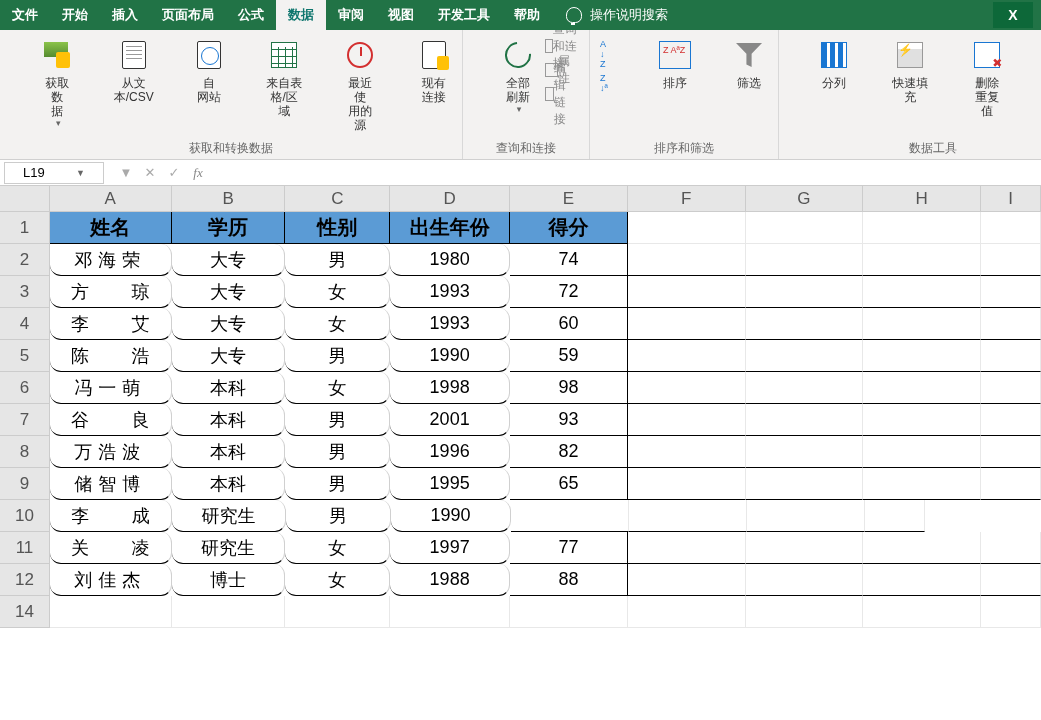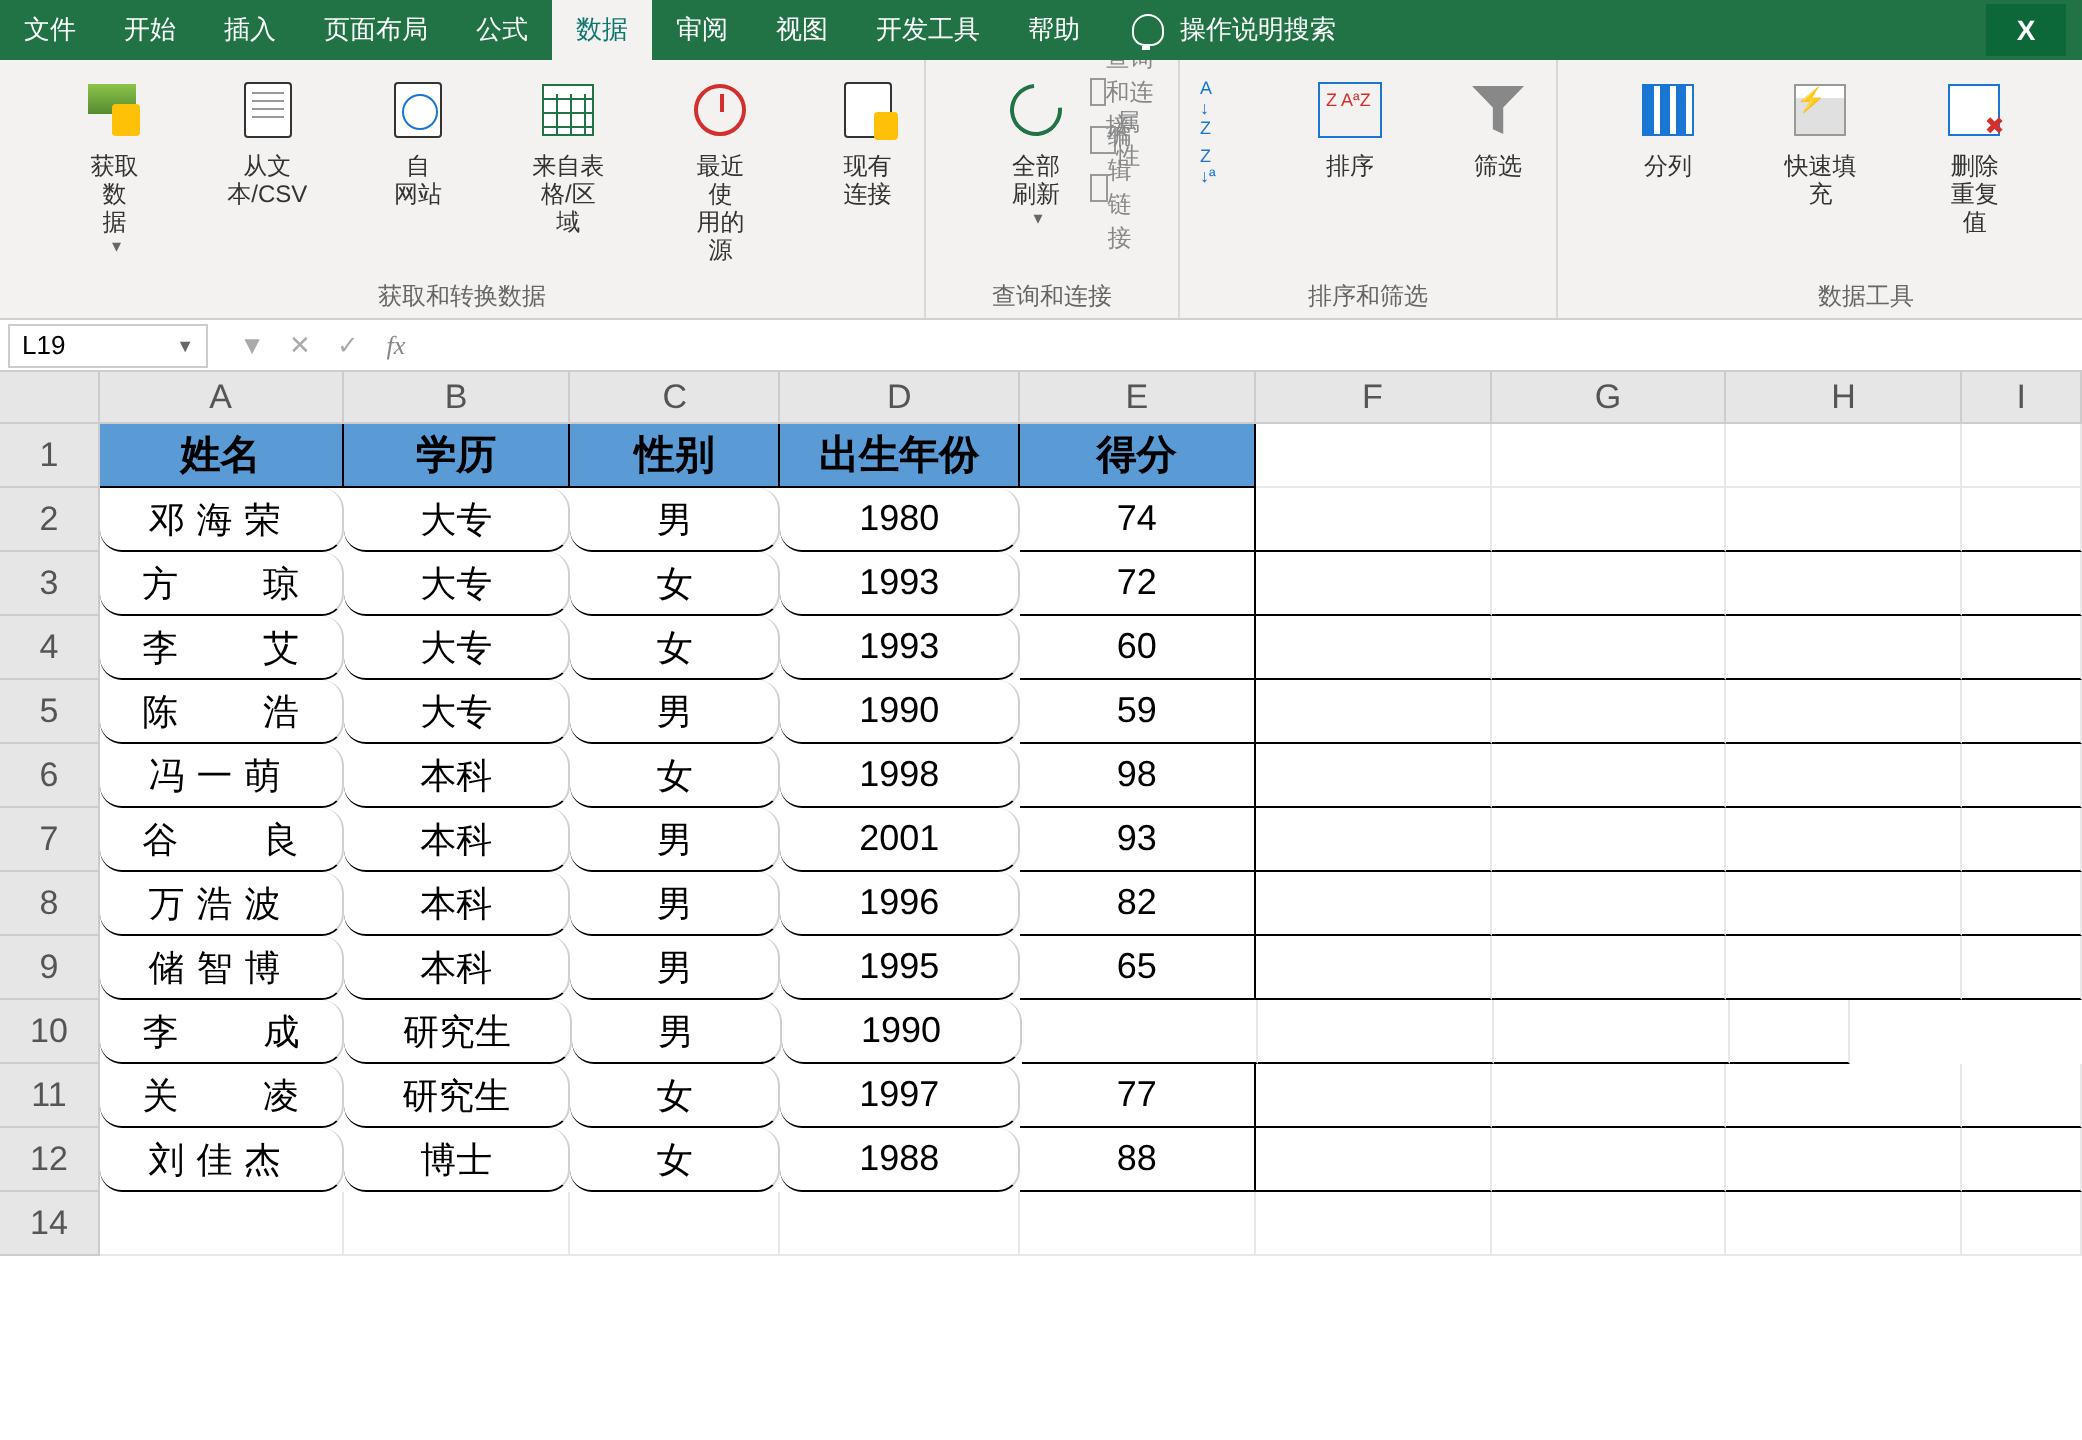--- a/index.html
+++ b/index.html
@@ -53,21 +53,21 @@
 .ico-dup { width: 26px; height: 26px; border: 1px solid #1976d2; background: #fff; position: relative; }
 .ico-dup::after { content: '✖'; position: absolute; right: -3px; bottom: -3px; font-size: 12px; color: #d32f2f; }
 .ico-valid { width: 26px; height: 26px; background: #fff; border: 1px solid #217346; position: relative; }
 .ico-valid::after { content: '✓'; color: #217346; position: absolute; right: -3px; bottom: -6px; font-size: 18px; }
 .ico-sm-table, .ico-sm-prop, .ico-sm-link, .ico-sm-clear, .ico-sm-reapply, .ico-sm-adv { width: 16px; height: 14px; border: 1px solid #999; display: inline-block; }
 .ico-sm-clear::after { content: '×'; color: #999; font-size: 11px; line-height: 10px; }
 .ico-sm-adv { background: #888; clip-path: polygon(0 0, 100% 0, 60% 50%, 60% 100%, 40% 90%, 40% 50%); border: none; }
 
 
 .formula-bar { height: 26px; display: flex; align-items: center; border-bottom: 1px solid #ccc; background: #fff; font-size: 13px; }
-.name-box { width: 100px; height: 22px; border: 1px solid #ccc; margin: 0 4px; padding: 0 6px; display: flex; align-items: center; justify-content: space-between; }
+.name-box { width: 100px; height: 22px; border: 1px solid #ccc; margin: 0 4px; padding: 0 18px; display: flex; align-items: center; justify-content: space-between; }
 .name-box .arrow { font-size: 9px; color: #666; }
 .fb-btns { display: flex; align-items: center; padding: 0 6px; }
 .fb-btn { width: 24px; text-align: center; color: #aaa; cursor: pointer; }
 .fb-fx { font-style: italic; color: #888; font-family: serif; }
 .formula-input { flex: 1; height: 22px; border: none; outline: none; padding: 0 6px; }
 
 
 .sheet-area { position: relative; font-size: 15px; }
 .col-headers { display: flex; height: 26px; background: #e6e6e6; border-bottom: 1px solid #ccc; }
 .corner { width: 50px; border-right: 1px solid #ccc; background: #e6e6e6; }
@@ -86,21 +86,21 @@
 
 
 .cw-A { width: 122px; } .cw-B { width: 114px; } .cw-C { width: 105px; } .cw-D { width: 120px; } .cw-E { width: 118px; }
 .cw-F { width: 118px; } .cw-G { width: 118px; } .cw-H { width: 118px; } .cw-I { width: 60px; }
 .rh { height: 32px; } .rh-h { height: 32px; }
 </style>
 </head>
 <body>
 
 <div class="menubar">
-  <div id="menubar-tabs" style="display:flex;">
+  <div id="menubar-tabs" style="display:flex;font-weight:bold;">
       <div class="tab">文件</div>
       <div class="tab">开始</div>
       <div class="tab">插入</div>
       <div class="tab">页面布局</div>
       <div class="tab">公式</div>
       <div class="tab active">数据</div>
       <div class="tab">审阅</div>
       <div class="tab">视图</div>
       <div class="tab">开发工具</div>
       <div class="tab">帮助</div>

